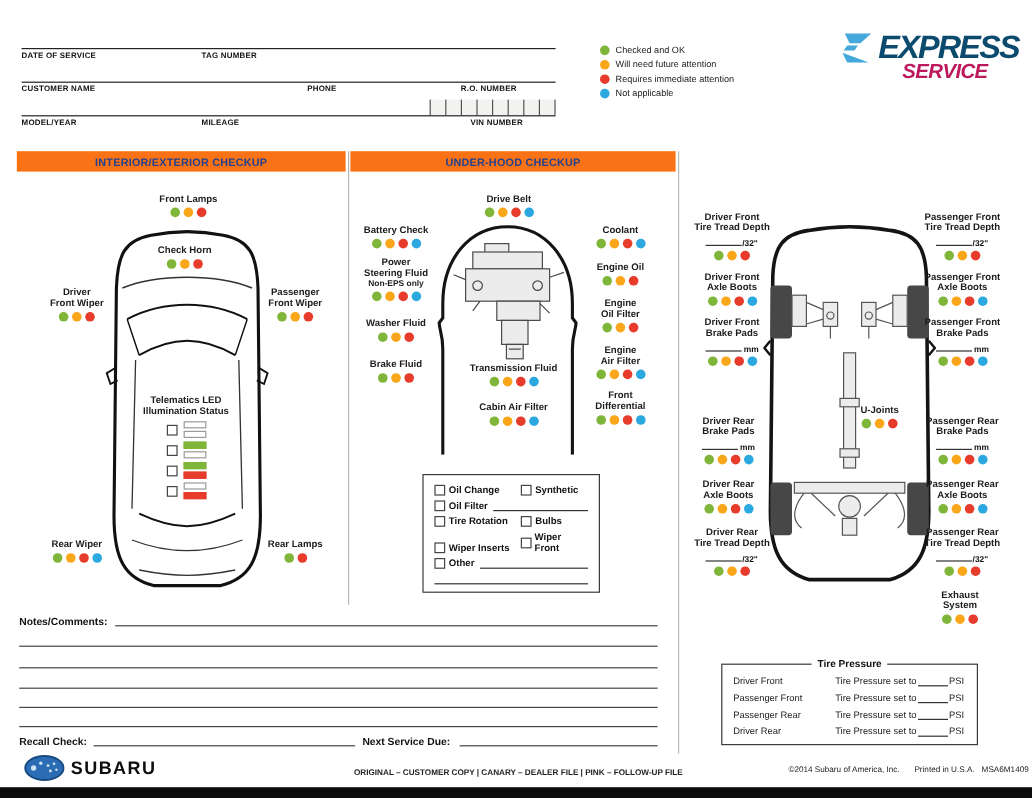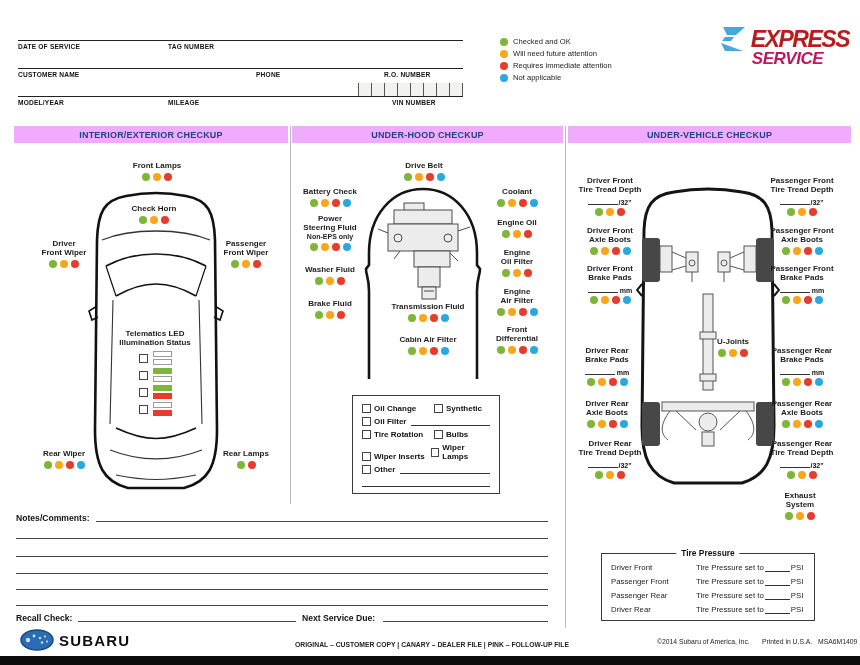--- a/index.html
+++ b/index.html
@@ -11,24 +11,24 @@
   .comb{position:absolute;display:flex;background:#f2f2f0;}
   .comb span{flex:1;border-left:1px solid #555;}
   .comb span:last-child{border-right:1px solid #555;}
   
   .legend-row{position:absolute;display:flex;align-items:center;gap:5px;}
   .legend-row .dots{margin:0;}
   .legend-label{font-size:7.6px;color:#222;}
   
   #express-logo{position:absolute;left:663px;top:26px;width:186px;display:flex;flex-direction:column;align-items:flex-end;}
   .exp-line{display:flex;align-items:center;}
-  .exp-word{font-size:23px;font-weight:bold;font-style:italic;color:#b91c1c;letter-spacing:-1.5px;line-height:1;}
+  .exp-word{font-size:27px;font-weight:bold;font-style:italic;color:#0c4a6e;letter-spacing:-1.5px;line-height:1;}
   .svc-word{font-size:17px;font-weight:bold;font-style:italic;color:#be185d;letter-spacing:-.5px;line-height:1;margin-top:-2px;margin-right:26px;text-align:right;}
   
-  .colhead{position:absolute;top:126px;height:17px;background:#f0abfc;display:flex;align-items:center;justify-content:center;
+  .colhead{position:absolute;top:126px;height:17px;background:#f97316;display:flex;align-items:center;justify-content:center;
            font-size:9px;font-weight:bold;color:#23418e;letter-spacing:.2px;}
   .vdiv{position:absolute;width:1px;background:#b9babc;}
   
   .item{position:absolute;text-align:center;line-height:1.12;}
   .lbl{font-size:8px;font-weight:bold;color:#1c1c1c;white-space:pre-line;}
   .sub{font-size:7px;font-weight:bold;color:#1c1c1c;}
   .dots{display:flex;justify-content:center;gap:3px;margin-top:2.5px;}
   .dot{width:8px;height:8px;border-radius:50%;}
   .blankrow{margin-top:2px;font-size:7px;font-weight:bold;line-height:1;}
   .blank{display:inline-block;width:30px;height:7px;border-bottom:1px solid #333;}
@@ -123,21 +123,20 @@
         <polygon points="4,11 13,11 10,15 1,15" fill="#45a8db"></polygon>
         <polygon points="0,17 22,25 4,25" fill="#45a8db"></polygon>
       </svg>
       <span class="exp-word">EXPRESS</span>
     </div>
     <span class="svc-word">SERVICE</span>
   </div>
 
   <div class="colhead" style="left:14px;width:274px">INTERIOR/EXTERIOR CHECKUP</div>
   <div class="colhead" style="left:292px;width:271px">UNDER-HOOD CHECKUP</div>
-  <div class="colhead" style="left:568px;width:283px">UNDER-VEHICLE CHECKUP</div>
   <div class="vdiv" style="left:290px;top:126px;height:378px"></div>
   <div class="vdiv" style="left:565px;top:126px;height:502px"></div>
 
   <svg class="diagram" style="left:86px;top:188px" width="140" height="310" viewBox="0 0 140 310">
     <g fill="none" stroke="#111">
       <path stroke-width="2.6" d="M40,8 C18,12 12,24 11,52 L9,242 C9,278 18,294 42,300 L98,300 C122,294 131,278 131,242 L129,52 C128,24 122,12 100,8 C80,4 60,4 40,8 Z"></path>
       <path stroke-width="1.3" stroke="#333" d="M16,52 C45,40 95,40 124,52"></path>
       <path stroke-width="1.6" d="M20,78 C50,62 90,62 120,78"></path>
       <path stroke-width="1.6" d="M30,108 C58,92 82,92 110,108"></path>
       <path stroke-width="1.2" d="M20,78 L30,108 M120,78 L110,108"></path>
@@ -387,21 +386,21 @@
           <span>Bulbs</span>
         </span>
     </div>
     <div class="cp-row">
       <span class="cp-cell c1">
           <span class="cb"></span>
           <span>Wiper Inserts</span>
         </span>
       <span class="cp-cell">
           <span class="cb"></span>
-          <span>Wiper Lamps</span>
+          <span>Wiper Front</span>
         </span>
     </div>
     <div class="cp-row">
       <span class="cp-cell" style="flex:1">
           <span class="cb"></span>
           <span>Other</span>
           <span class="cp-line"></span>
         </span>
     </div>
     <div class="cp-row">

